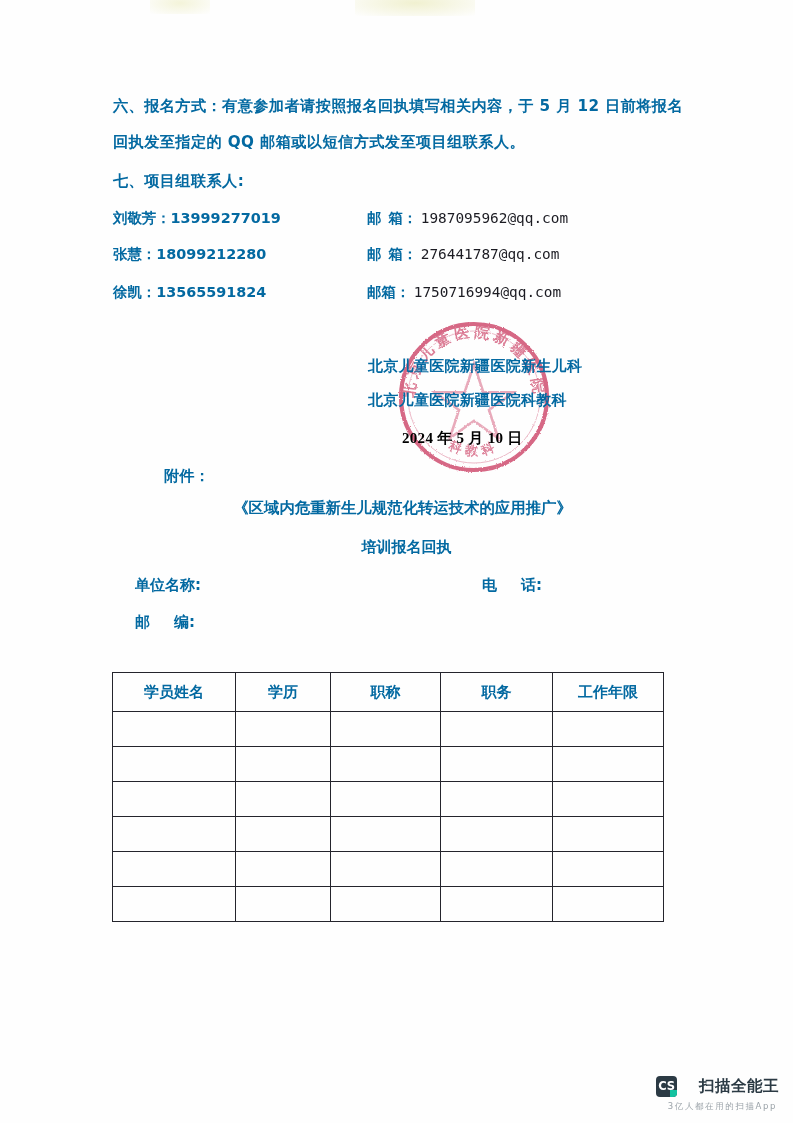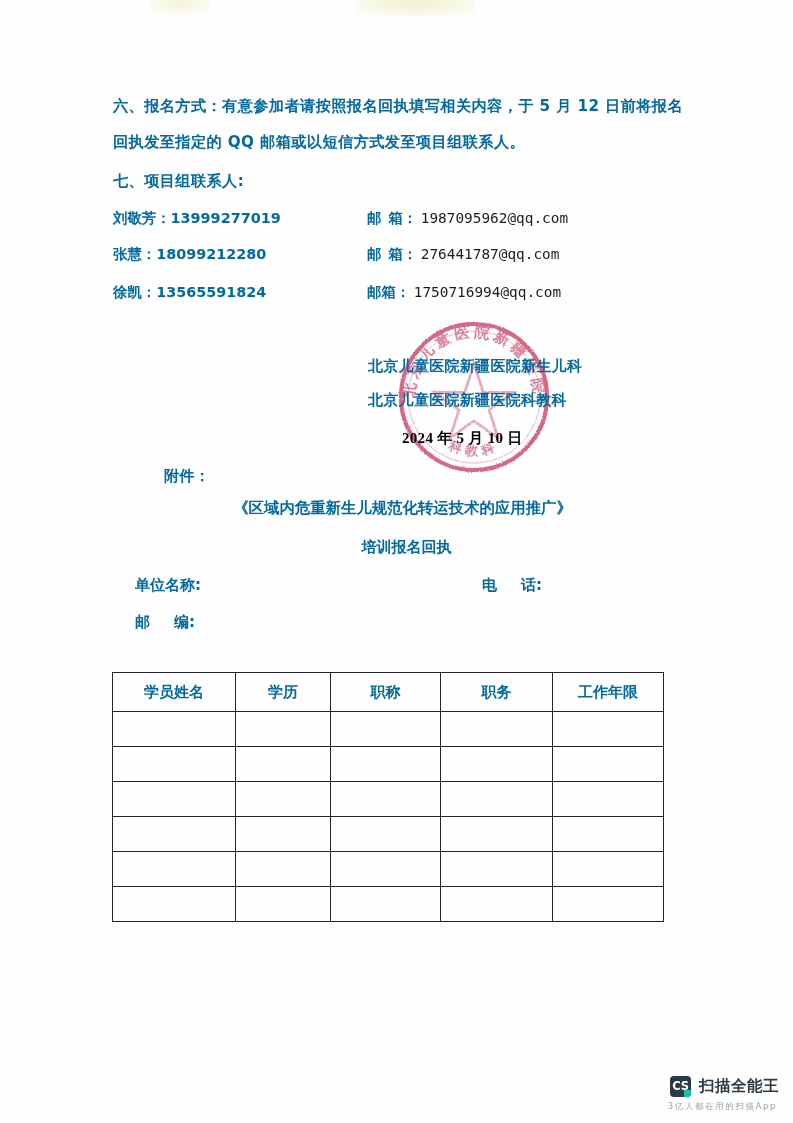--- a/index.html
+++ b/index.html
@@ -177,21 +177,21 @@
     position: absolute;
     right: 14px;
     bottom: 10px;
     width: 150px;
     text-align: right;
   }
   .wm-main {
     display: flex;
     align-items: center;
     justify-content: flex-end;
-    gap: 8px;
+    gap: 22px;
   }
   .wm-logo {
     width: 21px;
     height: 21px;
     border-radius: 4px;
     background: #2b3a44;
     color: #ffffff;
     font-family: "DejaVu Sans", sans-serif;
     font-weight: 700;
     font-size: 11.5px;

